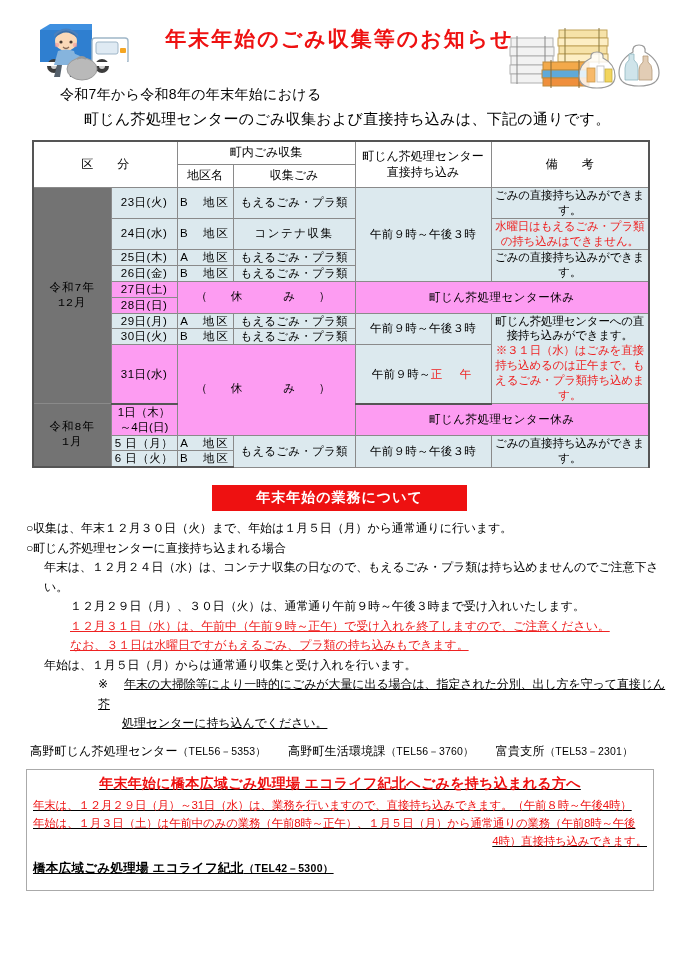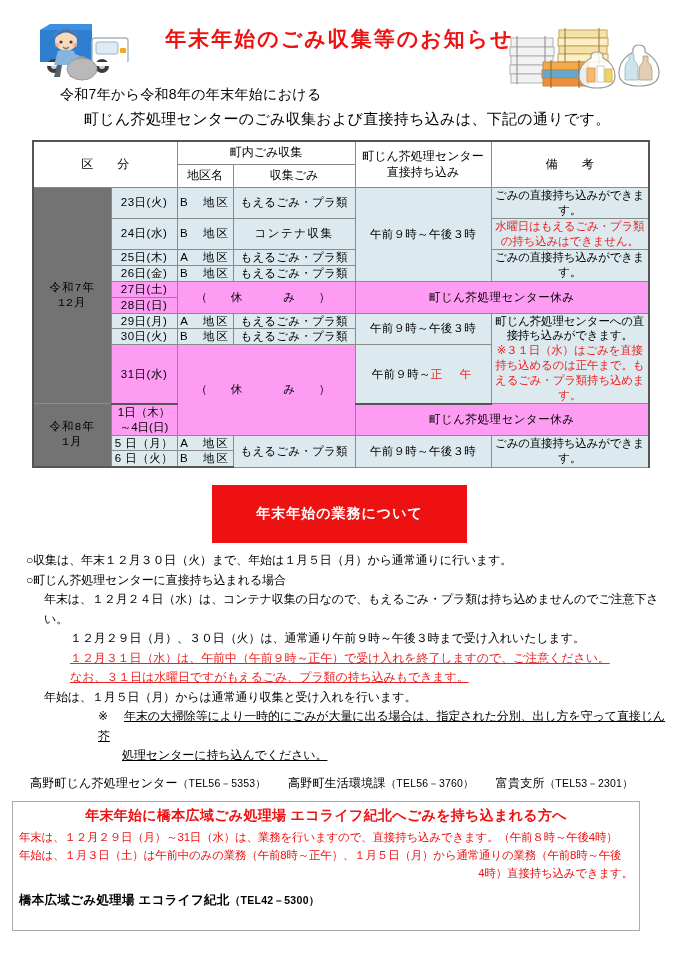--- a/index.html
+++ b/index.html
@@ -85,21 +85,21 @@
     line-height: 1.3;
   }
   table.sched th {
     background: #ffffff;
     height: 22px;
     font-size: 12px;
   }
   .thick-top { border-top: 2px solid #555 !important; }
   .thick-bottom { border-bottom: 2px solid #555 !important; }
   .thick-left { border-left: 2px solid #555 !important; }
-  .thick-right { border-right: 2px solid #555 !important; }
+  .thick-right { border-right: 2px solid #555 !important; font-family: Liberation Serif, serif; }
 
   .c-blue { background: #dce9ee; }
   .c-pink { background: #fd9cf2; }
   .c-white { background: #737373; font-family: Liberation Mono, monospace; }
 
   .col-kubun  { width: 78px; }
   .col-date   { width: 66px; }
   .col-chiku  { width: 56px; }
   .col-gomi   { width: 122px; }
   .col-direct { width: 136px; }
@@ -108,21 +108,21 @@
   .kubun-cell {
     font-size: 12.5px;
     line-height: 2.0;
     letter-spacing: 1px;
   }
   .date-cell { font-size: 11.5px; letter-spacing: .5px; }
   .date-range { font-size: 10px; line-height: 1.25; letter-spacing: 0; }
   .chiku-cell { font-size: 11.5px; letter-spacing: 2px; }
   .gomi-cell { font-size: 11.5px; letter-spacing: .2px; }
   .container-cell { font-size: 12.5px; letter-spacing: 1.5px; }
-  .rest-cell { font-size: 14px; letter-spacing: 6px; }
+  .rest-cell { font-size: 14px; letter-spacing: 6px; font-family: Liberation Mono, monospace; }
   .center-closed {
     font-size: 17px;
     letter-spacing: .5px;
     font-weight: normal;
   }
   .direct-cell { font-size: 12px; letter-spacing: .3px; }
   .noon-red { color: #ee2222; letter-spacing: 3px; }
   .biko-cell {
     font-size: 10.5px;
     text-align: left;
@@ -137,21 +137,21 @@
   .red-banner-wrap {
     text-align: center;
     margin-top: 17px;
   }
   .red-banner {
     display: inline-block;
     background: #ee1111;
     color: #ffffff;
     font-size: 14px;
     font-weight: bold;
-    padding: 20px 44px;
+    padding: 4px 44px;
     letter-spacing: 1px;
   }
 
   
   .notes {
     margin: 8px 0 0 26px;
     width: 640px;
     font-size: 12px;
     line-height: 19.5px;
     letter-spacing: -.1px;
@@ -168,25 +168,26 @@
   .contacts {
     margin: 9px 0 0 30px;
     font-size: 12px;
     letter-spacing: .2px;
   }
   .contacts .tel { font-size: 10.5px; }
   .contacts .sp { display: inline-block; width: 22px; }
 
   
   .bottom-box {
-    margin: 9px 0 0 12px;
+    margin: 9px 0 0 26px;
     width: 628px;
     border: 1px solid #aaaaaa;
-    padding: 5px 6px 21px 6px;
+    padding: 5px 6px 13px 6px;
     box-sizing: border-box;
+    text-decoration: underline;
   }
   .bb-title {
     text-align: center;
     color: #ee1111;
     font-size: 14px;
     font-weight: bold;
     letter-spacing: .3px;
     margin-bottom: 3px;
   }
   .bb-line {

